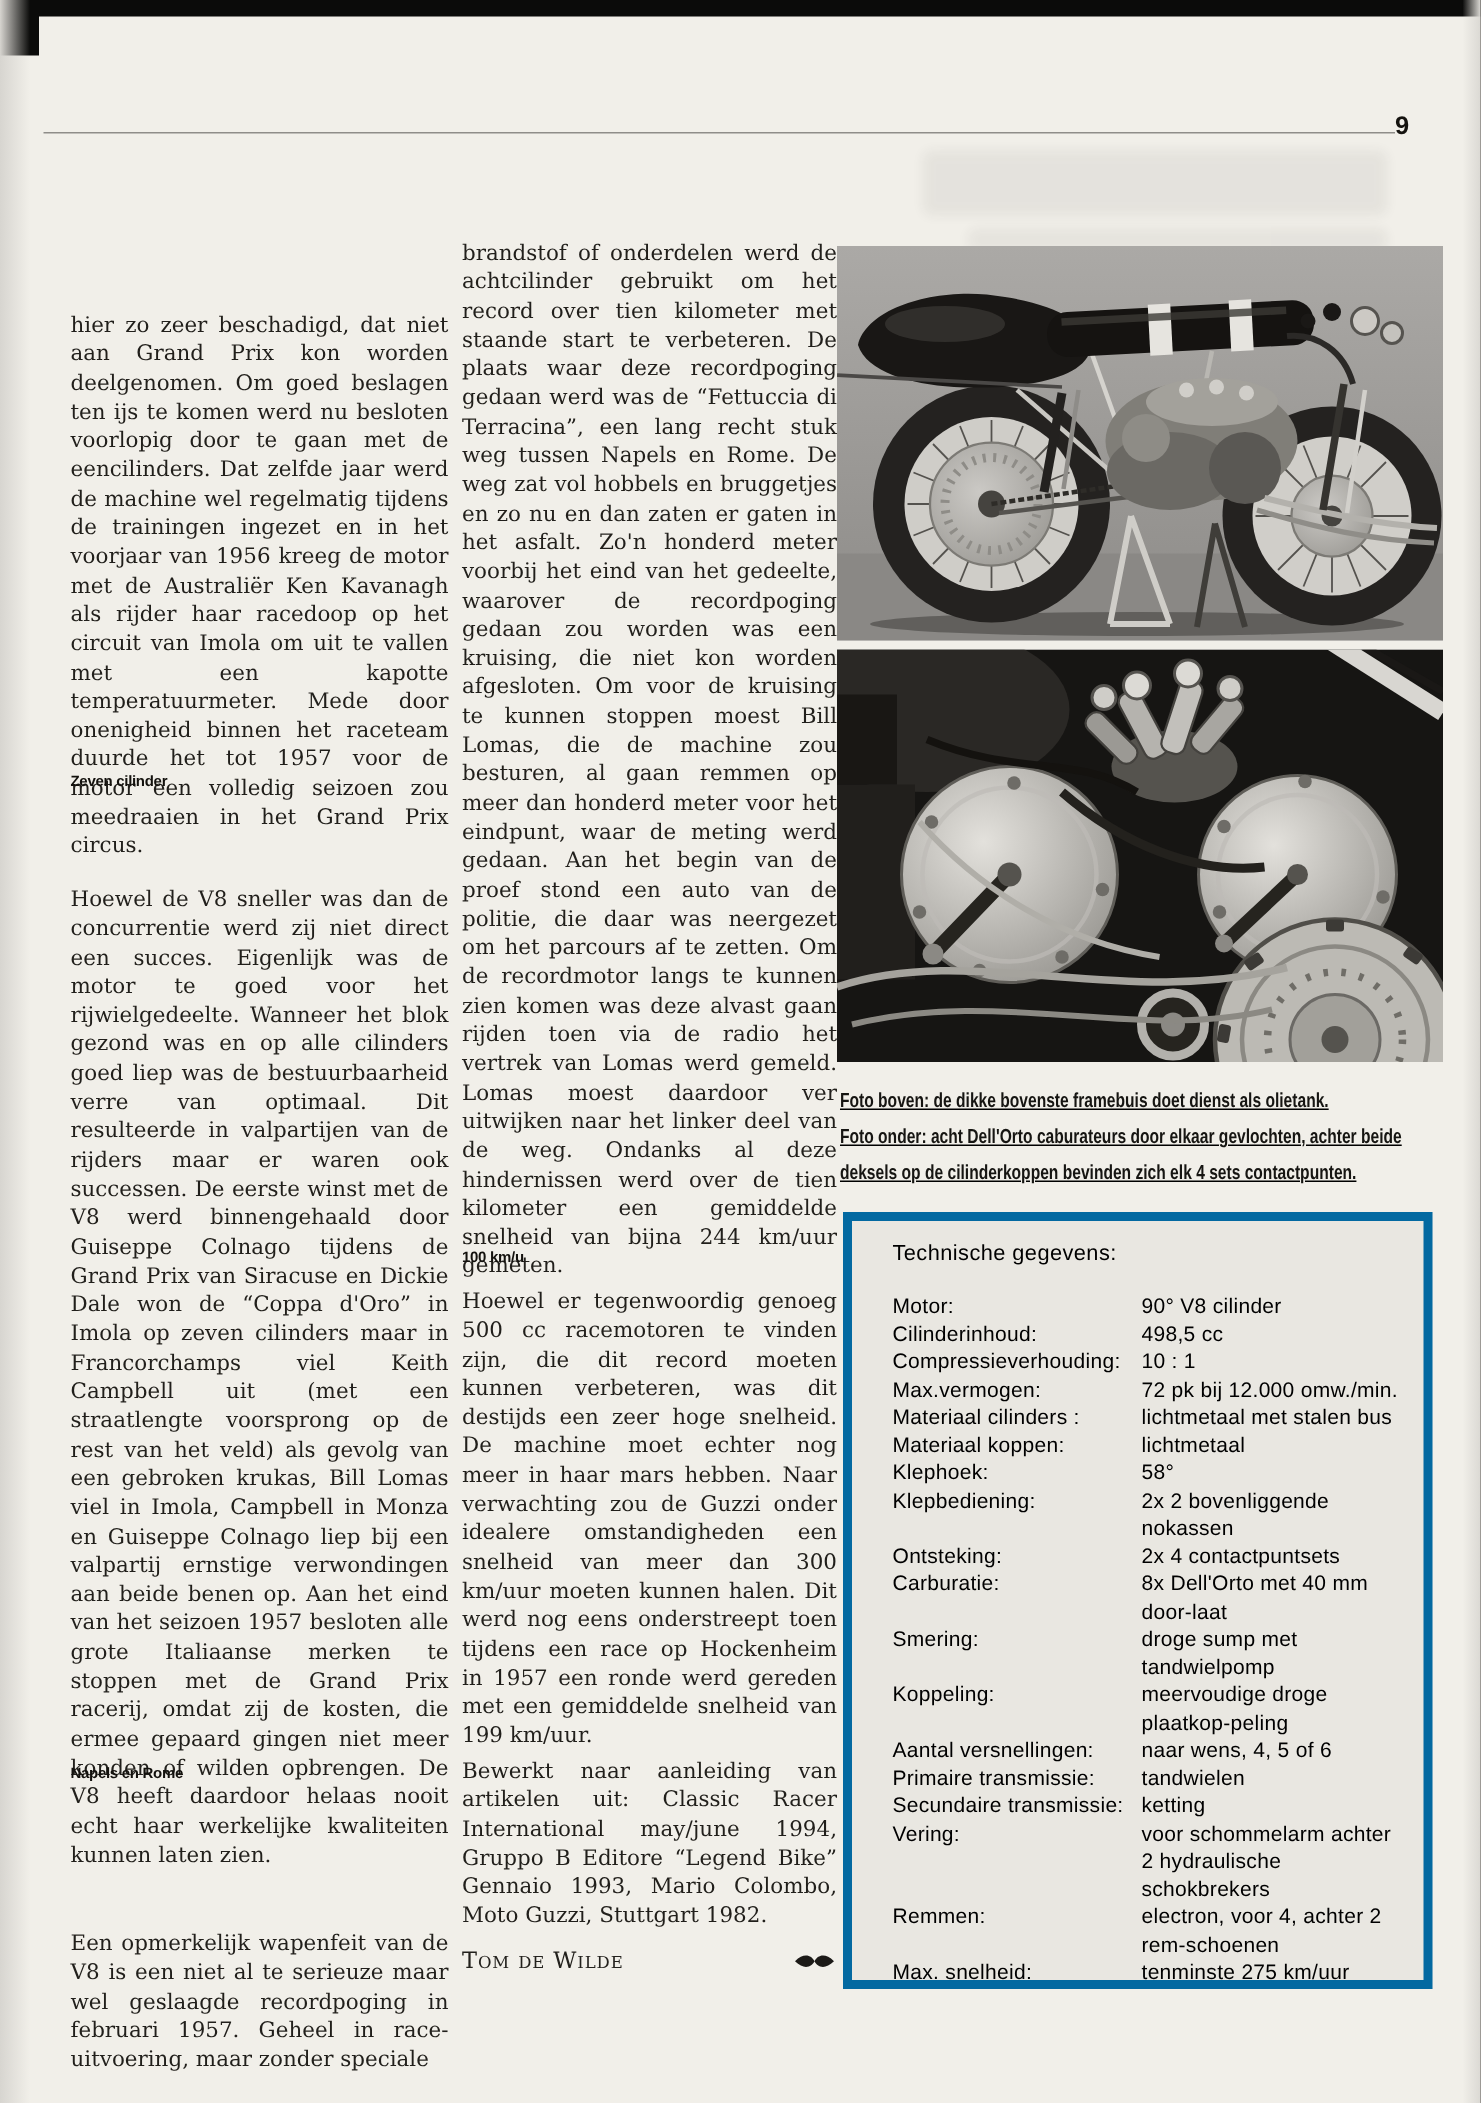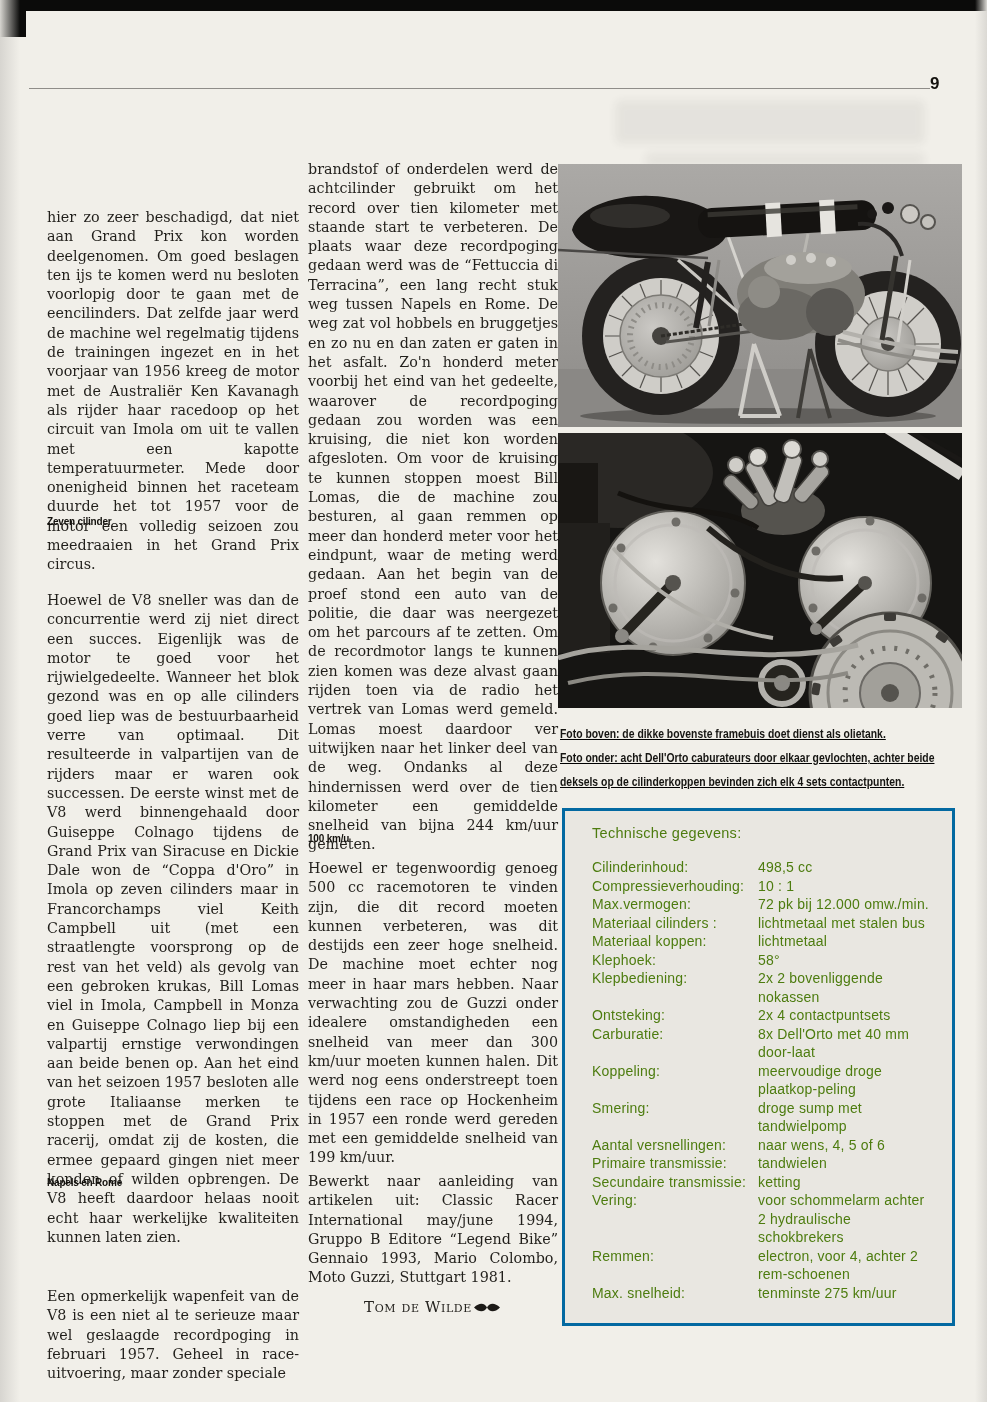--- a/index.html
+++ b/index.html
@@ -17,35 +17,35 @@
   
   .rule{left:29px;top:88px;width:901px;height:1px;background:#8f8d89;}
   .page-number{left:930px;top:74px;font-family:"Liberation Sans",sans-serif;
                font-weight:700;font-size:17px;color:#15130f;}
   
   .bodytxt{font-size:14.3px;line-height:19.3px;text-align:justify;color:#211f1b;margin:0;}
   .col1{left:47px;width:252px;margin-top:48px;}
   .col2{left:308px;width:250px;}
   .subhead{font-family:"Liberation Sans",sans-serif;font-weight:700;font-size:10px;
            letter-spacing:-0.2px;color:#13110d;margin:0;}
-  .sig-row{display:flex;justify-content:center;align-items:center;}
+  .sig-row{display:flex;justify-content:space-between;align-items:center;}
   .sig-name{font-variant-caps:small-caps;font-size:15px;letter-spacing:.6px;color:#23211d;}
   
   .photo{background:#9a9895;overflow:hidden;}
   .photo svg{display:block;}
   
   .caption-outer{overflow:visible;text-decoration:underline;}
   .caption-inner{width:524px;transform:scaleX(0.77);transform-origin:0 0;
                  font-family:"Liberation Sans",sans-serif;font-weight:700;
                  font-size:13.5px;line-height:24px;color:#161512;}
   .caption-inner p{margin:0;}
   
   .specs{left:562px;top:808px;width:393px;height:518px;background:#e9e7e1;
-         border:3px solid #0369a1;box-sizing:border-box;padding:14px 16px 0 27px;
-         font-family:"Liberation Sans",sans-serif;color:#4d7c0f;}
+         border:6px solid #0369a1;box-sizing:border-box;padding:14px 16px 0 27px;
+         font-family:"Liberation Sans",sans-serif;color:#000000;}
   .specs-title{font-size:14.5px;letter-spacing:.3px;margin-bottom:17px;}
   .spec-row{display:flex;font-size:14px;line-height:18.5px;letter-spacing:.2px;}
   .spec-label{width:166px;flex:none;}
   .spec-value{flex:1;}
 </style>
 </head>
 <body>
 
 <div class="page">
 
@@ -65,21 +65,21 @@
 
   <p class="abs bodytxt col1" style="top:160px;">hier zo zeer beschadigd, dat niet aan Grand Prix kon worden deelgenomen. Om goed beslagen ten ijs te komen werd nu besloten voorlopig door te gaan met de eencilinders. Dat zelfde jaar werd de machine wel regelmatig tijdens de trainingen ingezet en in het voorjaar van 1956 kreeg de motor met de Australiër Ken Kavanagh als rijder haar racedoop op het circuit van Imola om uit te vallen met een kapotte temperatuurmeter. Mede door onenigheid binnen het raceteam duurde het tot 1957 voor de motor een volledig seizoen zou meedraaien in het Grand Prix circus.</p>
   <h3 class="abs subhead col1" style="top:516px;">Zeven cilinder</h3>
   <p class="abs bodytxt col1" style="top:543px;">Hoewel de V8 sneller was dan de concurrentie werd zij niet direct een succes. Eigenlijk was de motor te goed voor het rijwielgedeelte. Wanneer het blok gezond was en op alle cilinders goed liep was de bestuurbaarheid verre van optimaal. Dit resulteerde in valpartijen van de rijders maar er waren ook successen. De eerste winst met de V8 werd binnengehaald door Guiseppe Colnago tijdens de Grand Prix van Siracuse en Dickie Dale won de “Coppa d'Oro” in Imola op zeven cilinders maar in Francorchamps viel Keith Campbell uit (met een straatlengte voorsprong op de rest van het veld) als gevolg van een gebroken krukas, Bill Lomas viel in Imola, Campbell in Monza en Guiseppe Colnago liep bij een valpartij ernstige verwondingen aan beide benen op. Aan het eind van het seizoen 1957 besloten alle grote Italiaanse merken te stoppen met de Grand Prix racerij, omdat zij de kosten, die ermee gepaard gingen niet meer konden of wilden opbrengen. De V8 heeft daardoor helaas nooit echt haar werkelijke kwaliteiten kunnen laten zien.</p>
   <h3 class="abs subhead col1" style="top:1177px;">Napels en Rome</h3>
   <p class="abs bodytxt col1" style="top:1239px;">Een opmerkelijk wapenfeit van de V8 is een niet al te serieuze maar wel geslaagde recordpoging in februari 1957. Geheel in race-uitvoering, maar zonder speciale</p>
 
   <p class="abs bodytxt col2" style="top:160px;">brandstof of onderdelen werd de achtcilinder gebruikt om het record over tien kilometer met staande start te verbeteren. De plaats waar deze recordpoging gedaan werd was de “Fettuccia di Terracina”, een lang recht stuk weg tussen Napels en Rome. De weg zat vol hobbels en bruggetjes en zo nu en dan zaten er gaten in het asfalt. Zo'n honderd meter voorbij het eind van het gedeelte, waarover de recordpoging gedaan zou worden was een kruising, die niet kon worden afgesloten. Om voor de kruising te kunnen stoppen moest Bill Lomas, die de machine zou besturen, al gaan remmen op meer dan honderd meter voor het eindpunt, waar de meting werd gedaan. Aan het begin van de proef stond een auto van de politie, die daar was neergezet om het parcours af te zetten. Om de recordmotor langs te kunnen zien komen was deze alvast gaan rijden toen via de radio het vertrek van Lomas werd gemeld. Lomas moest daardoor ver uitwijken naar het linker deel van de weg. Ondanks al deze hindernissen werd over de tien kilometer een gemiddelde snelheid van bijna 244 km/uur gemeten.</p>
   <h3 class="abs subhead col2" style="top:833px;">100 km/u</h3>
   <p class="abs bodytxt col2" style="top:859px;">Hoewel er tegenwoordig genoeg 500 cc racemotoren te vinden zijn, die dit record moeten kunnen verbeteren, was dit destijds een zeer hoge snelheid. De machine moet echter nog meer in haar mars hebben. Naar verwachting zou de Guzzi onder idealere omstandigheden een snelheid van meer dan 300 km/uur moeten kunnen halen. Dit werd nog eens onderstreept toen tijdens een race op Hockenheim in 1957 een ronde werd gereden met een gemiddelde snelheid van 199 km/uur.</p>
-  <p class="abs bodytxt col2" style="top:1172px;">Bewerkt naar aanleiding van artikelen uit: Classic Racer International may/june 1994, Gruppo B Editore “Legend Bike” Gennaio 1993, Mario Colombo, Moto Guzzi, Stuttgart 1981.</p>
+  <p class="abs bodytxt col2" style="top:1172px;">Bewerkt naar aanleiding van artikelen uit: Classic Racer International may/june 1994, Gruppo B Editore “Legend Bike” Gennaio 1993, Mario Colombo, Moto Guzzi, Stuttgart 1982.</p>
   <div class="abs col2 sig-row" style="top:1298px;">
     <span class="sig-name">Tom de Wilde</span>
     <svg width="30" height="13" viewBox="0 0 30 13">
       <path d="M2,6.5 C8,0.5 13,2.5 15,6.5 C17,2.5 22,0.5 28,6.5 C22,12.5 17,10.5 15,6.5 C13,10.5 8,12.5 2,6.5 Z" fill="#1c1a17"></path>
     </svg>
   </div>
 
   <div class="abs photo" style="left:558px;top:164px;width:404px;height:263px;">
     <svg width="404" height="263" viewBox="0 0 404 263">
       <defs>
@@ -255,20 +255,24 @@
   <div class="abs caption-outer" style="left:560px;top:722px;width:404px;">
     <div class="caption-inner">
       <p>Foto boven: de dikke  bovenste framebuis doet dienst als olietank.</p>
       <p>Foto onder: acht Dell'Orto caburateurs door elkaar gevlochten, achter beide deksels op de cilinderkoppen bevinden zich elk 4 sets contactpunten.</p>
     </div>
   </div>
 
   <div class="abs specs">
     <div class="specs-title">Technische gegevens:</div>
     <div class="spec-row">
+        <span class="spec-label">Motor:</span>
+        <span class="spec-value">90° V8 cilinder</span>
+      </div>
+    <div class="spec-row">
         <span class="spec-label">Cilinderinhoud:</span>
         <span class="spec-value">498,5 cc</span>
       </div>
     <div class="spec-row">
         <span class="spec-label">Compressieverhouding:</span>
         <span class="spec-value">10 : 1</span>
       </div>
     <div class="spec-row">
         <span class="spec-label">Max.vermogen:</span>
         <span class="spec-value">72 pk bij 12.000 omw./min.</span>
@@ -291,28 +295,28 @@
       </div>
     <div class="spec-row">
         <span class="spec-label">Ontsteking:</span>
         <span class="spec-value">2x 4 contactpuntsets</span>
       </div>
     <div class="spec-row">
         <span class="spec-label">Carburatie:</span>
         <span class="spec-value">8x Dell'Orto met 40 mm door-laat</span>
       </div>
     <div class="spec-row">
+        <span class="spec-label">Smering:</span>
+        <span class="spec-value">droge sump met tandwielpomp</span>
+      </div>
+    <div class="spec-row">
         <span class="spec-label">Koppeling:</span>
         <span class="spec-value">meervoudige droge plaatkop-peling</span>
       </div>
     <div class="spec-row">
-        <span class="spec-label">Smering:</span>
-        <span class="spec-value">droge sump met tandwielpomp</span>
-      </div>
-    <div class="spec-row">
         <span class="spec-label">Aantal versnellingen:</span>
         <span class="spec-value">naar wens, 4, 5 of 6</span>
       </div>
     <div class="spec-row">
         <span class="spec-label">Primaire transmissie:</span>
         <span class="spec-value">tandwielen</span>
       </div>
     <div class="spec-row">
         <span class="spec-label">Secundaire transmissie:</span>
         <span class="spec-value">ketting</span>

